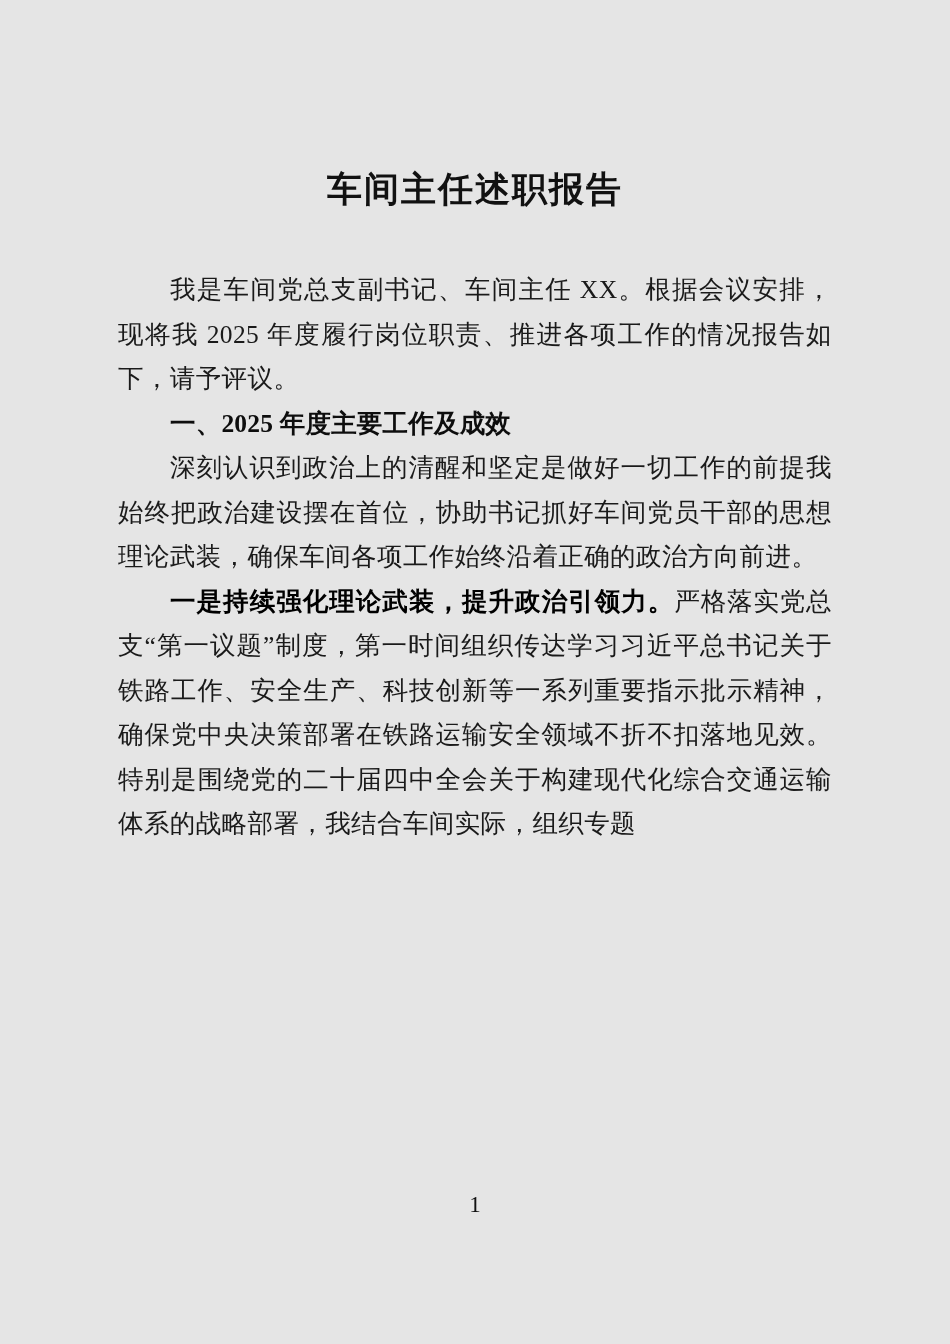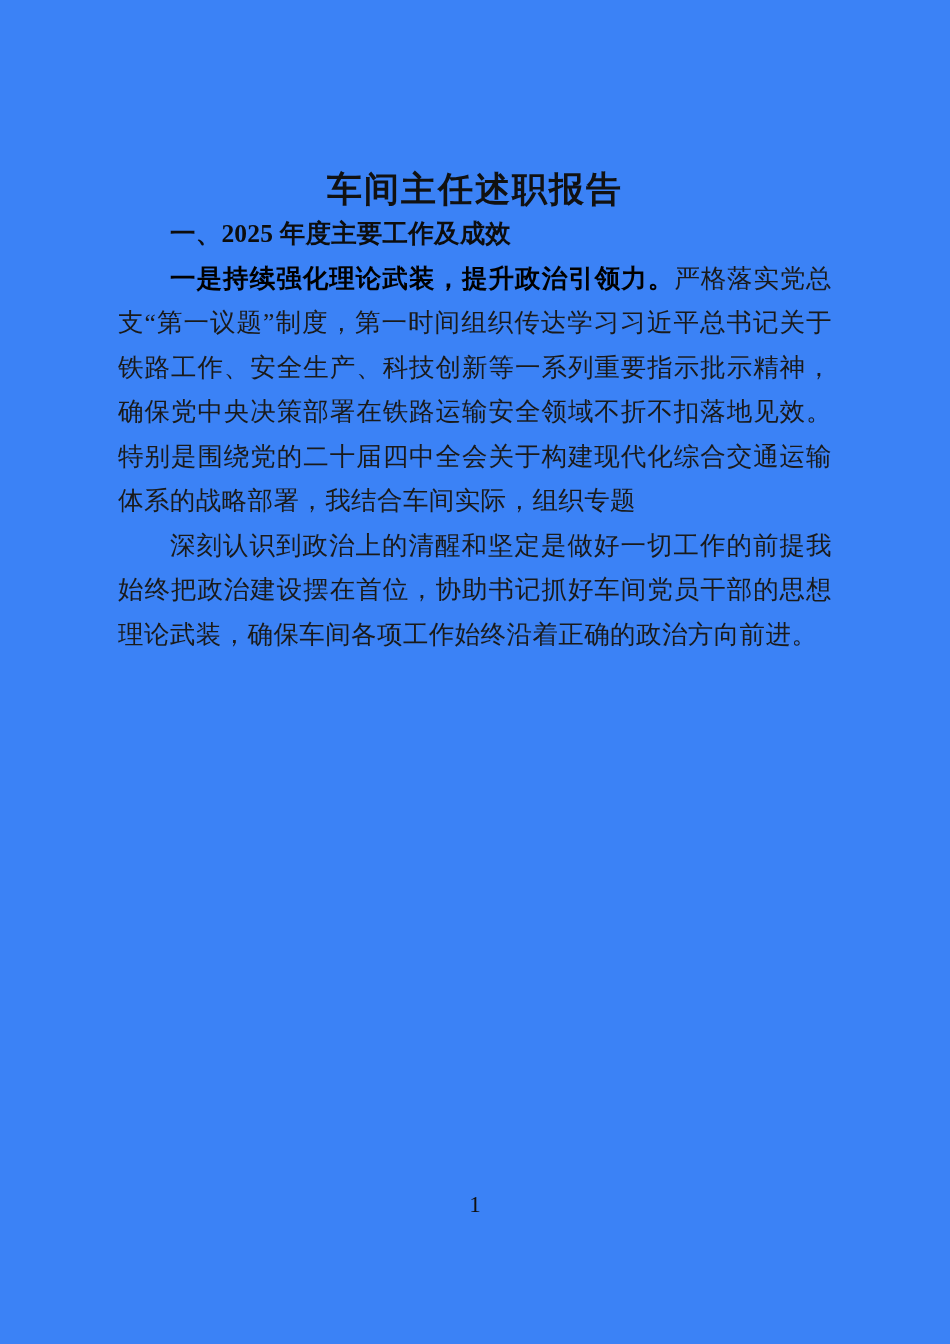--- a/index.html
+++ b/index.html
@@ -11,21 +11,21 @@
   body {
     font-family: "Liberation Serif", "DejaVu Serif", serif;
     color: #000000;
     -webkit-font-smoothing: antialiased;
   }
 
   .page {
     position: relative;
     width: 950px;
     height: 1344px;
-    background: #3b82f6;
+    background: #e5e5e5;
     overflow: hidden;
     box-sizing: border-box;
   }
 
   .content {
     position: absolute;
     left: 118px;
     top: 0;
     width: 714px;
   }
@@ -107,26 +107,27 @@
 </style>
 </head>
 <body>
 
 <div class="page">
 
   <div class="content">
 
     <h1 class="doc-title">车间主任述职报告</h1>
 
+    <p class="para first-body">我是车间党总支副书记、车间主任 XX。根据会议安排，现将我 2025 年度履行岗位职责、推进各项工作的情况报告如下，请予评议。</p>
 
     <h2 class="section-heading">一、2025 年度主要工作及成效</h2>
 
 
 
+    <p class="para">深刻认识到政治上的清醒和坚定是做好一切工作的前提我始终把政治建设摆在首位，协助书记抓好车间党员干部的思想理论武装，确保车间各项工作始终沿着正确的政治方向前进。</p>
+
     <p class="para"><span class="lead-in">一是持续强化理论武装，提升政治引领力。</span><span>严格落实党总支“第一议题”制度，第一时间组织传达学习习近平总书记关于铁路工作、安全生产、科技创新等一系列重要指示批示精神，确保党中央决策部署在铁路运输安全领域不折不扣落地见效。特别是围绕党的二十届四中全会关于构建现代化综合交通运输体系的战略部署，我结合车间实际，组织专题</span></p>
-
-    <p class="para">深刻认识到政治上的清醒和坚定是做好一切工作的前提我始终把政治建设摆在首位，协助书记抓好车间党员干部的思想理论武装，确保车间各项工作始终沿着正确的政治方向前进。</p>
 
   </div>
 
   <div class="page-number">1</div>
 
 </div>
 
 </body></html>

